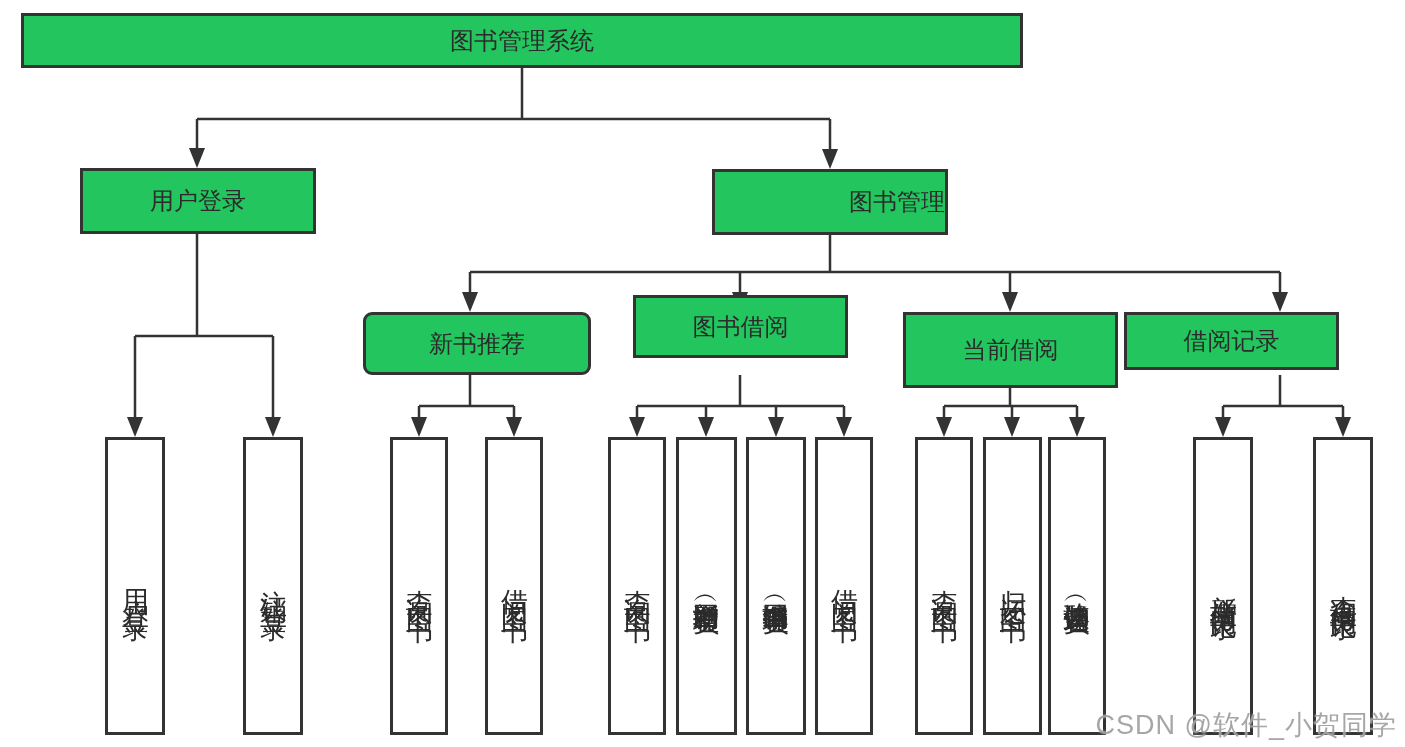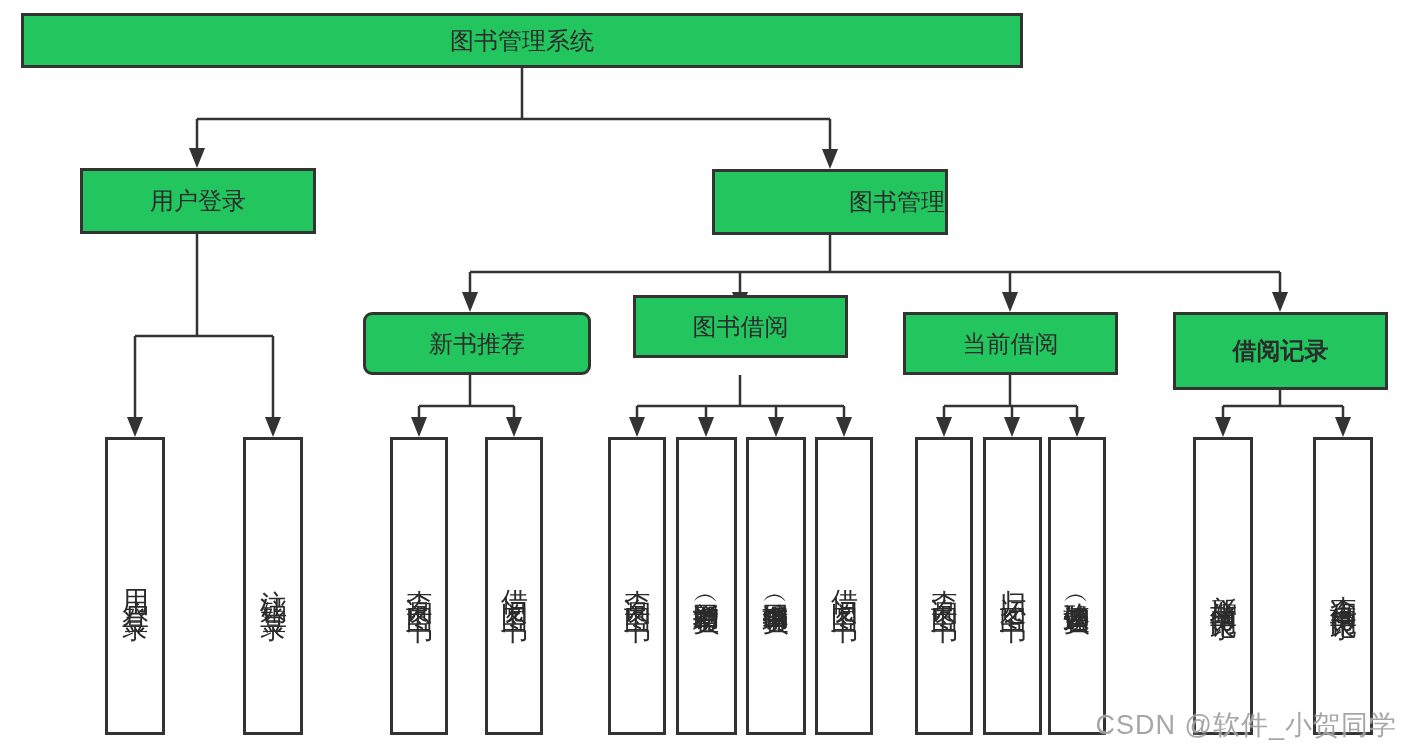--- a/index.html
+++ b/index.html
@@ -119,24 +119,24 @@
   <div class="node" style="left:712px; top:169px; width:236px; height:66px;justify-content:flex-end;">
     <span class="hlabel">图书管理</span>
   </div>
 
   <div class="node" style="left:363px; top:312px; width:228px; height:63px;border-radius:9px;">
     <span class="hlabel">新书推荐</span>
   </div>
   <div class="node" style="left:633px; top:295px; width:215px; height:63px;">
     <span class="hlabel">图书借阅</span>
   </div>
-  <div class="node" style="left:903px; top:312px; width:215px; height:63px;">
+  <div class="node" style="left:903px; top:312px; width:215px; height:76px;">
     <span class="hlabel">当前借阅</span>
   </div>
-  <div class="node" style="left:1173px; top:312px; width:215px; height:78px;font-weight:bold;">
+  <div class="node" style="left:1124px; top:312px; width:215px; height:58px;">
     <span class="hlabel">借阅记录</span>
   </div>
 
   <div class="leaf" style="left:105px; width:60px;">
     <span class="vtext len4">用户登录</span>
   </div>
   <div class="leaf" style="left:243px; width:60px;">
     <span class="vtext len4">注销登录</span>
   </div>
 

